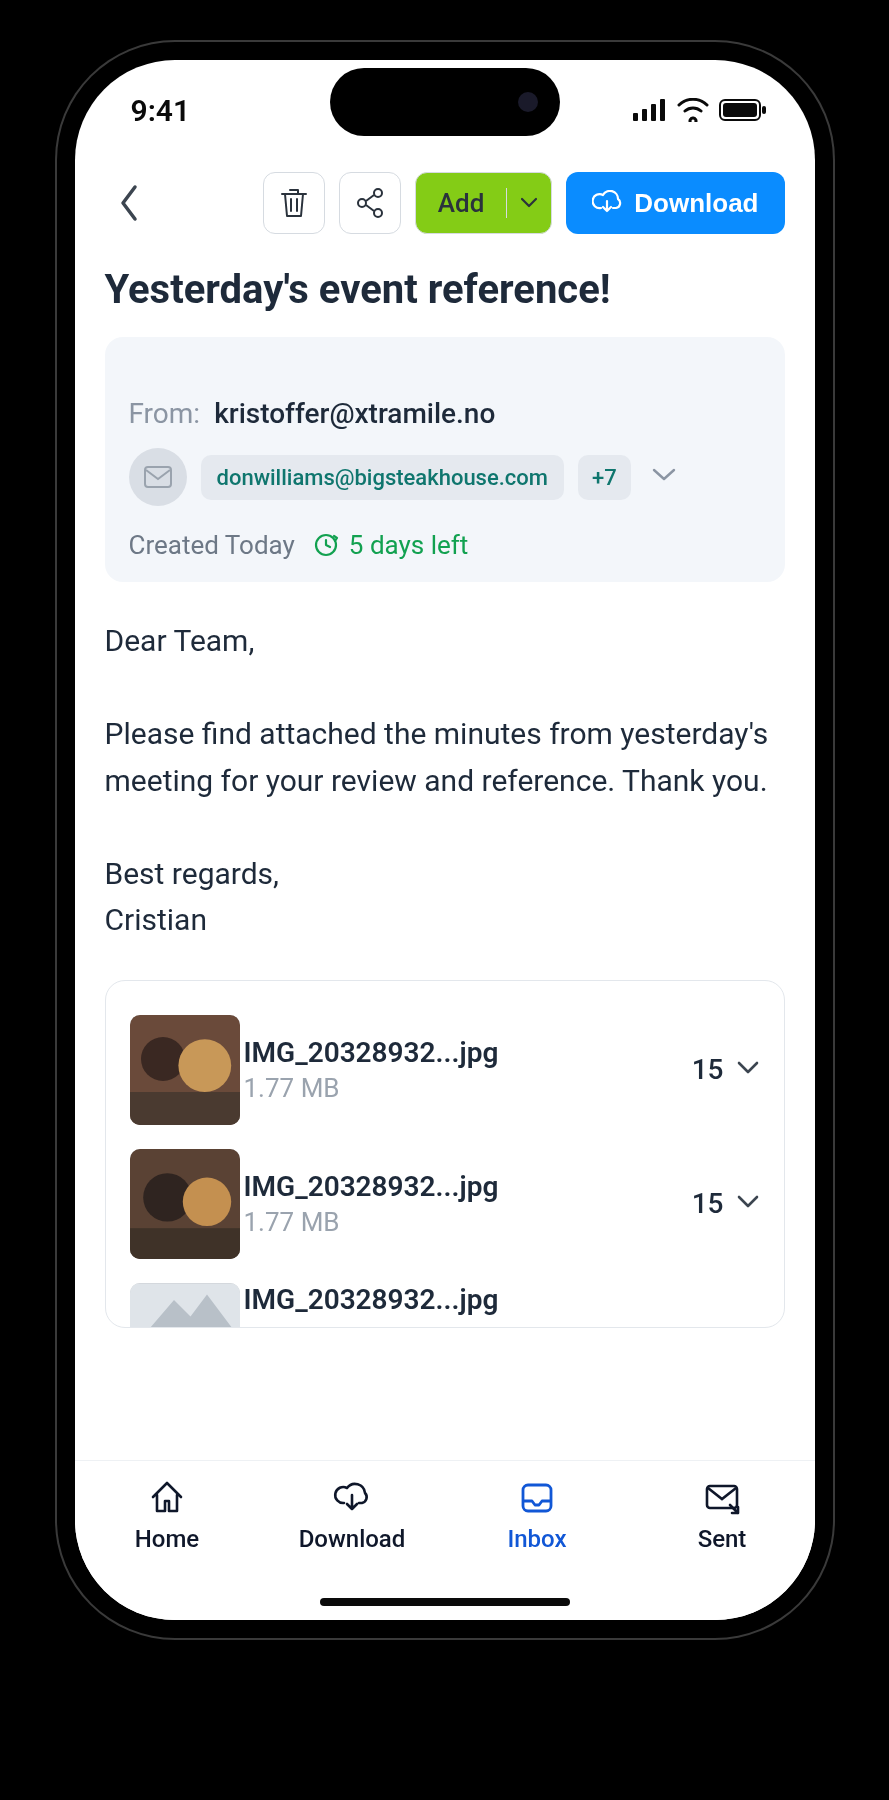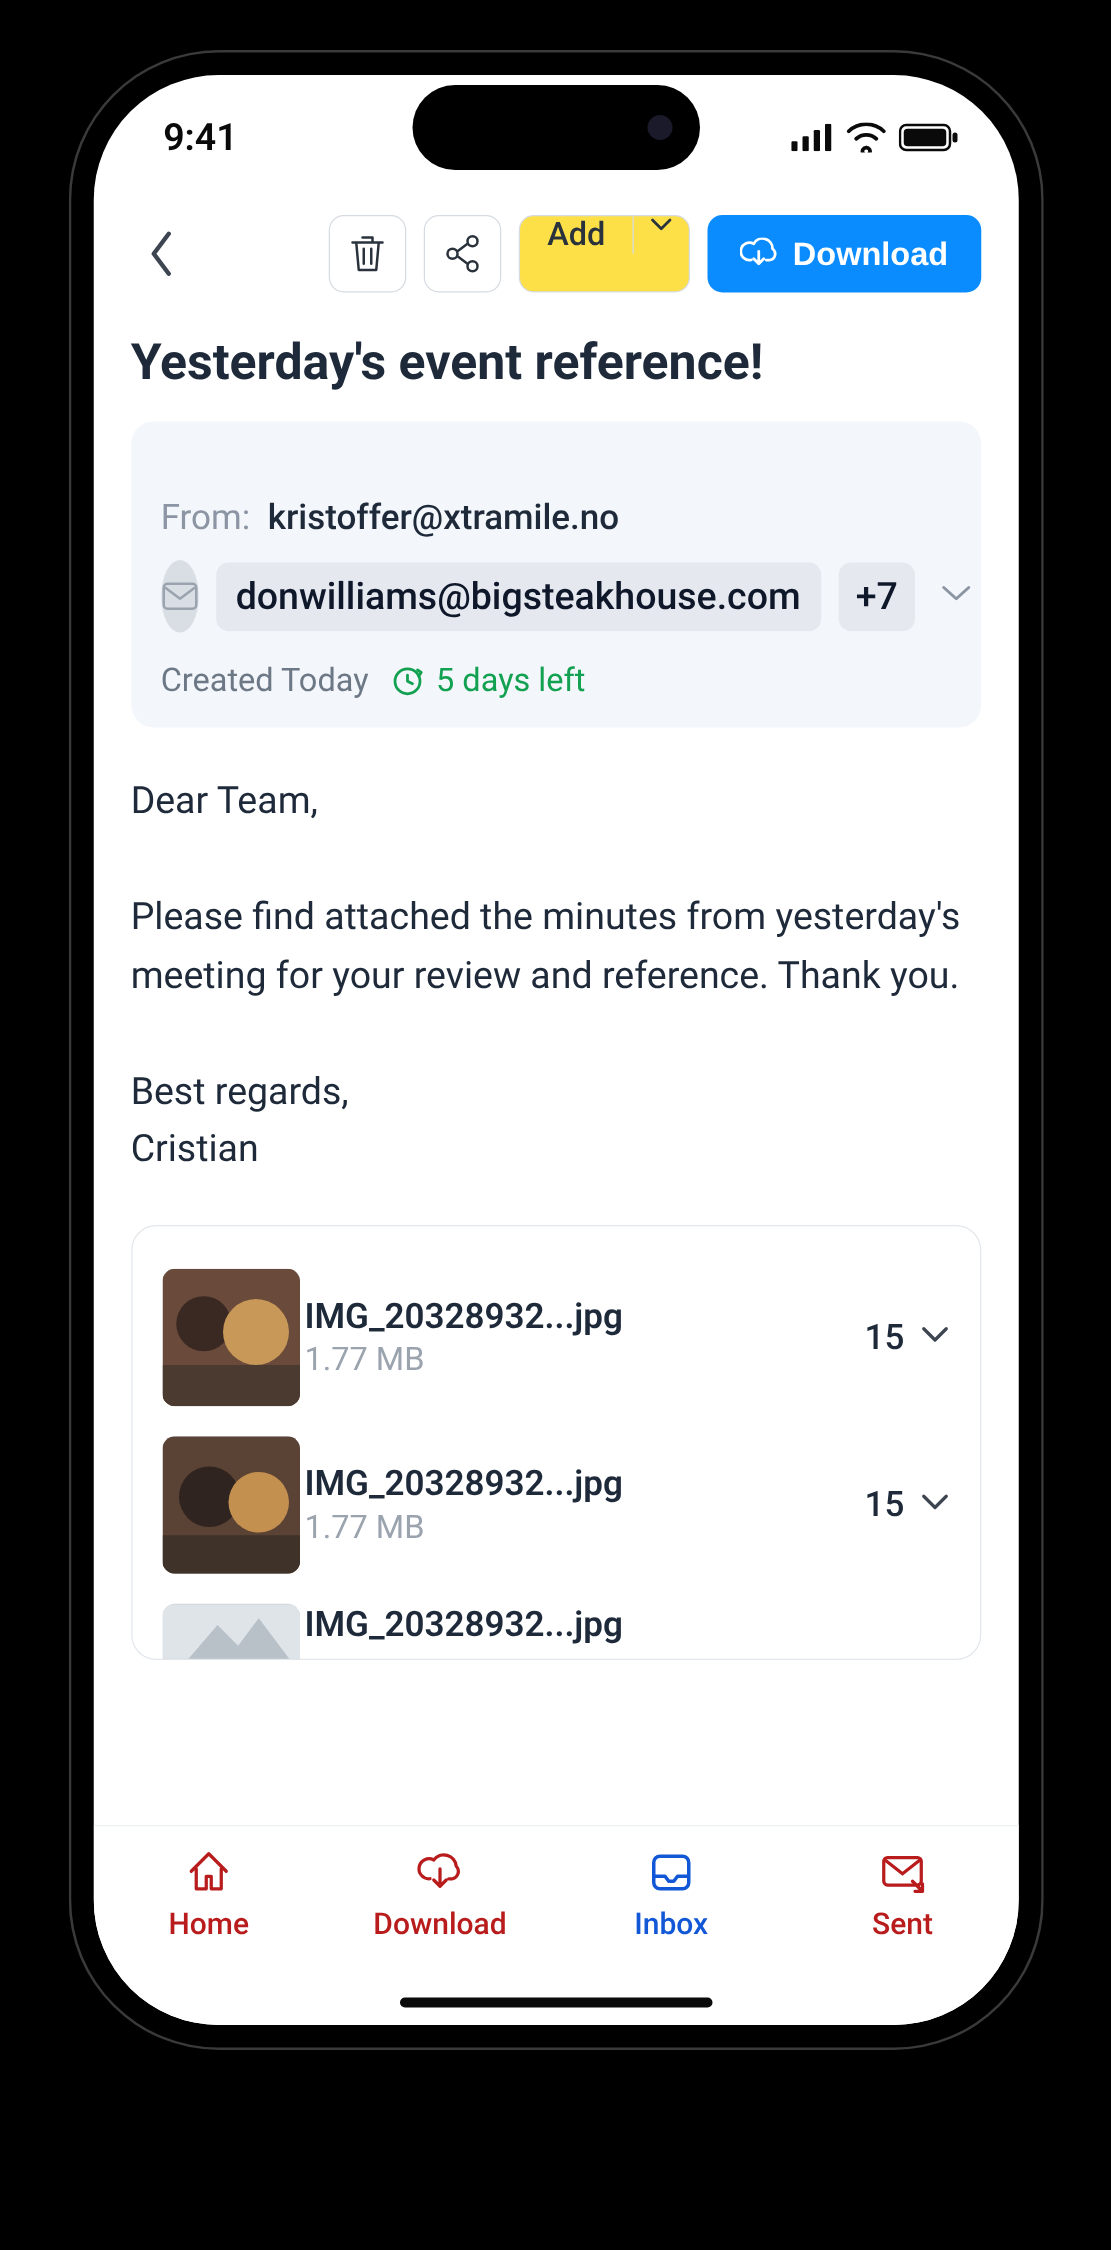--- a/index.html
+++ b/index.html
@@ -82,22 +82,22 @@
     border:1px solid #d6dbe1;
     border-radius:12px;
     display:flex;align-items:center;justify-content:center;
     background:#fff;
     color:#2a323c;
   }
   .add-btn {
     height:62px;
     border:1px solid #d6dbe1;
     border-radius:12px;
-    display:flex;align-items:flex-start;
-    background:#fde047;
+    display:flex;align-items:center;
+    background:#84cc16;
     color:#2a323c;
     overflow:hidden;
   }
   .add-btn .add-label{
     display:flex;align-items:center;justify-content:center;
     padding:0 22px;
     font-size:26px;
     font-weight:500;
     border-right:1px solid #d6dbe1;
   }
@@ -146,22 +146,22 @@
   .mail-avatar{
     width:58px;height:58px;border-radius:50%;
     background:#d9dee5;
     display:flex;align-items:center;justify-content:center;
     color:#9aa3ae;
   }
   .chip{
     background:#e5e9ef;
     border-radius:10px;
     padding:10px 16px;
-    font-size:30px;
-    color:#0f172a;
+    font-size:22px;
+    color:#0f766e;
     font-weight:500;
   }
   .chip.small{ padding:10px 14px; }
   .expand-caret{
     color:#8b95a3;
     margin-left:6px;
   }
   .created-row{
     display:flex;align-items:center;gap:18px;
     font-size:26px;
@@ -221,21 +221,21 @@
   .tabbar{
     height:160px;
     border-top:1px solid #eef1f4;
     display:flex;
     padding-top:14px;
     background:#fff;
   }
   .tab{
     flex:1;
     display:flex;flex-direction:column;align-items:center;gap:6px;
-    color:#b91c1c;
+    color:#0f172a;
     font-size:24px;
     font-weight:500;
   }
   .tab.active{ color:#1157d6; }
   .tab svg{ width:44px;height:44px; }
   .home-indicator{
     position:absolute;
     bottom:14px;left:50%;transform:translateX(-50%);
     width:250px;height:8px;border-radius:6px;background:#0a0a0a;
   }

